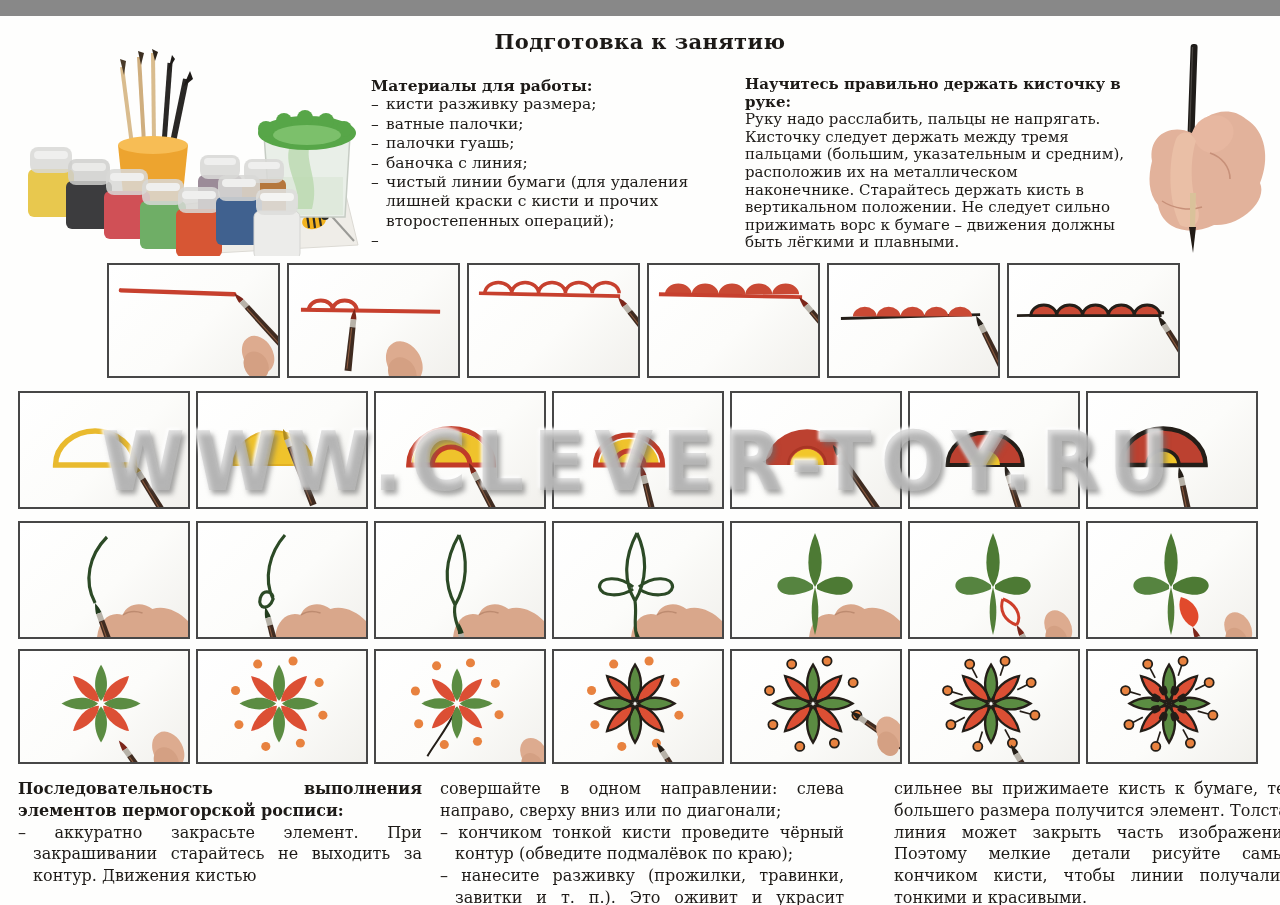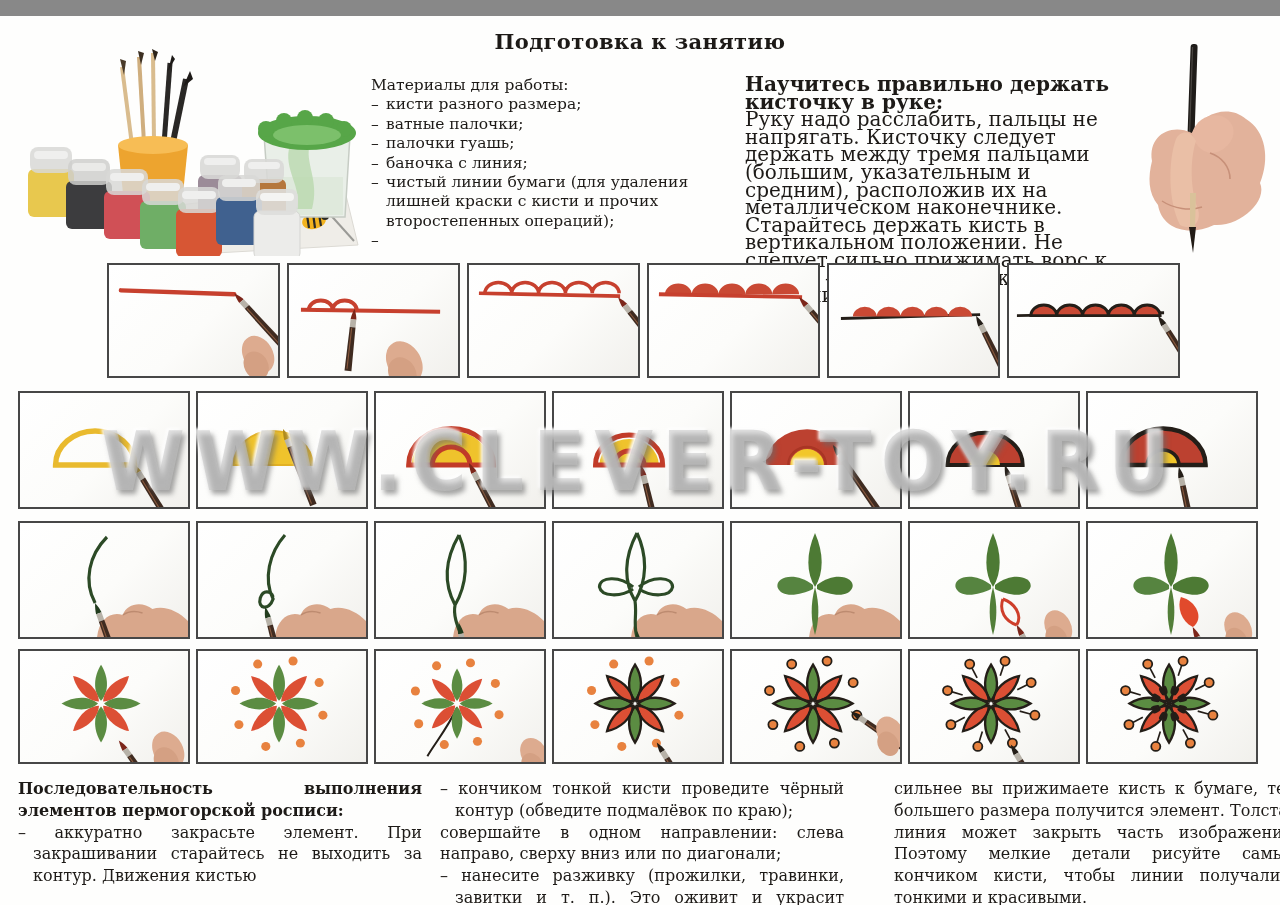--- a/index.html
+++ b/index.html
@@ -3,24 +3,24 @@
 <meta charset="utf-8">
 <style>
   html,body{margin:0;padding:0;background:#888;}
   .page{position:relative;width:1280px;height:905px;background:#fefefd;overflow:hidden;
         font-family:"DejaVu Serif","Liberation Serif",serif;color:#1d1a17;margin:16px auto;}
   .title{position:absolute;top:13px;left:0;right:0;text-align:center;
          font-size:21px;font-weight:bold;letter-spacing:.4px;}
   .photo{position:absolute;}
   .photo svg{display:block;width:100%;height:100%;}
   .materials{position:absolute;left:371px;top:60px;width:362px;font-size:15.5px;line-height:19.4px;}
-  .materials .hd{font-weight:normal;}
+  .materials .hd{font-weight:bold;}
   .mi{display:flex;}
   .mi .dash{flex:0 0 15px;}
-  .brushhold{position:absolute;left:745px;top:60px;width:382px;font-size:20px;line-height:17.6px;}
+  .brushhold{position:absolute;left:745px;top:60px;width:382px;font-size:15px;line-height:17.6px;}
   .brushhold .hd{font-weight:bold;}
   .prow{position:absolute;display:flex;}
   .pframe{box-sizing:border-box;border:2px solid #474747;flex:0 0 auto;
           background:linear-gradient(135deg,#ffffff 0%,#fcfcfa 55%,#f1f0ec 100%);}
   .pframe svg{display:block;width:100%;height:100%;}
   .watermark{position:absolute;left:40px;top:398px;width:1200px;height:100px;line-height:96px;
              text-align:center;z-index:20;pointer-events:none;
              font-family:"DejaVu Sans","Liberation Sans",sans-serif;font-weight:bold;
              font-size:76px;letter-spacing:9px;transform:scaleY(1.08);
              color:rgba(195,195,195,0.52);
@@ -126,21 +126,21 @@
           <rect x="6" y="4" width="34" height="8" rx="4" fill="#f4f4f2"></rect>
         </g>
     </svg>
   </div>
 
   <div class="materials">
     <div class="hd">Материалы для работы:</div>
     <div>
         <div class="mi">
           <span class="dash">–</span>
-          <span>кисти разного размера;</span>
+          <span>кисти разживку размера;</span>
         </div>
         <div class="mi">
           <span class="dash">–</span>
           <span>ватные палочки;</span>
         </div>
         <div class="mi">
           <span class="dash">–</span>
           <span>палочки гуашь;</span>
         </div>
         <div class="mi">
@@ -794,22 +794,22 @@
   <div class="watermark">WWW.CLEVER-TOY.RU</div>
 
   <div class="seqcol" id="seq-col1">
     <div class="hd">Последовательность выполнения элементов пермогорской росписи:</div>
     <div>
         <div class="si">– аккуратно закрасьте элемент. При закрашивании старайтесь не выходить за контур. Движения кистью</div>
       </div>
   </div>
   <div class="seqcol" id="seq-col2">
     <div>
+        <div class="si nodash">совершайте в одном направлении: слева направо, сверху вниз или по диагонали;</div>
         <div class="si">– кончиком тонкой кисти проведите чёрный контур (обведите подмалёвок по краю);</div>
-        <div class="si nodash">совершайте в одном направлении: слева направо, сверху вниз или по диагонали;</div>
         <div class="si">– нанесите разживку (прожилки, травинки, завитки и т. п.). Это оживит и украсит рисунок. Учтите: чем</div>
       </div>
   </div>
   <div class="seqcol" id="seq-col3">
     <div>
         <div class="si nodash">сильнее вы прижимаете кисть к бумаге, тем большего размера получится элемент. Толстая линия может закрыть часть изображения. Поэтому  мелкие детали рисуйте самым кончиком кисти, чтобы линии получались тонкими и красивыми.</div>
       </div>
   </div>
 
 </div>

